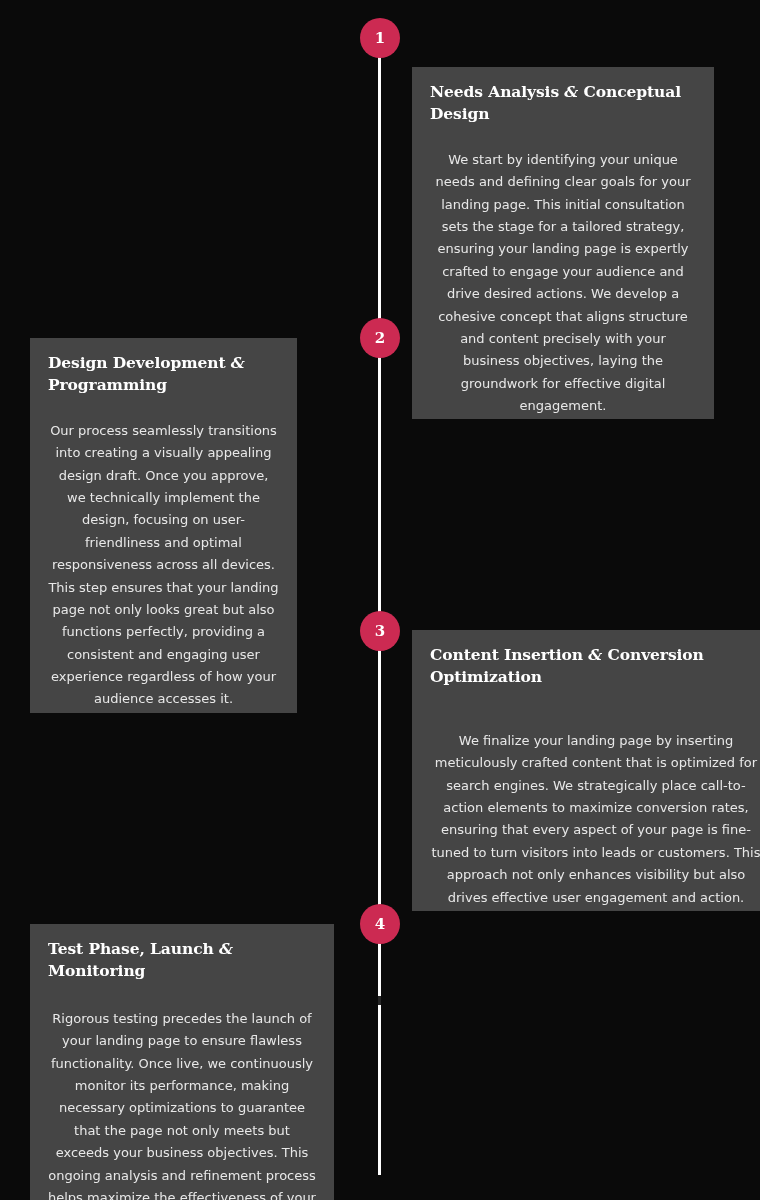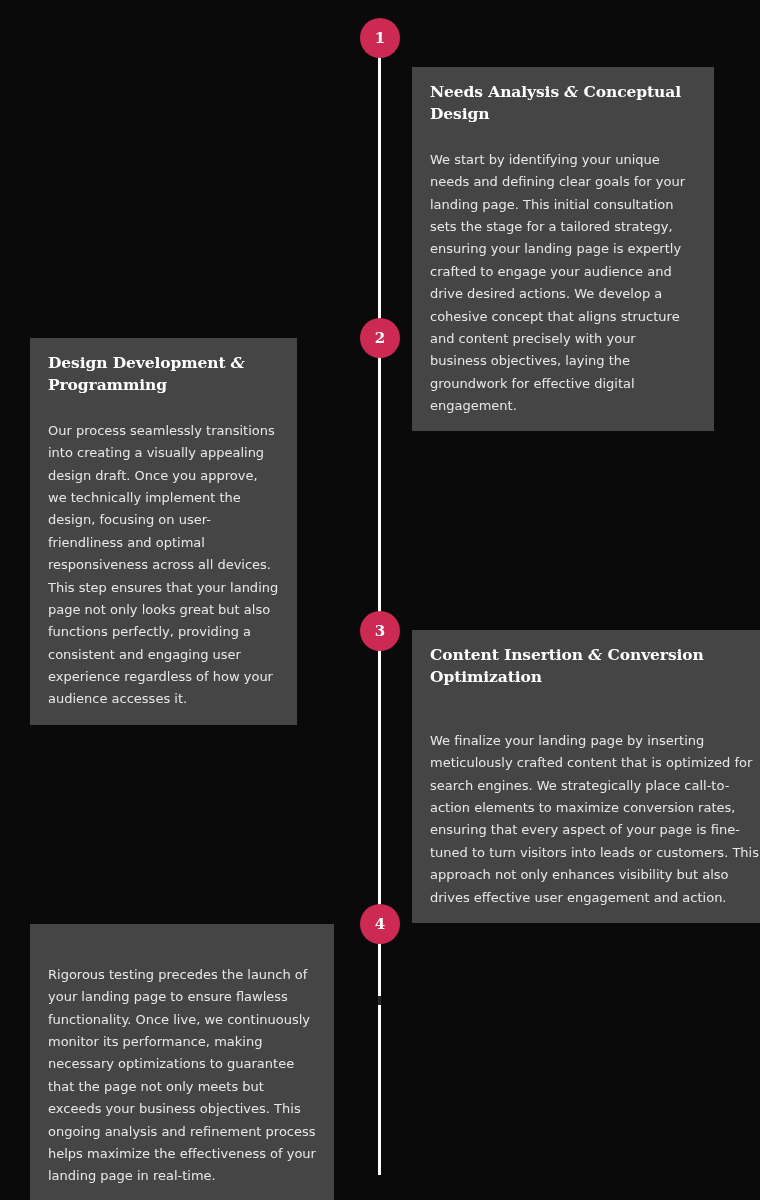--- a/index.html
+++ b/index.html
@@ -61,21 +61,21 @@
   }
   .badge-1 { top: 18px; }
   .badge-2 { top: 318px; }
   .badge-3 { top: 611px; }
   .badge-4 { top: 904px; }
 
   
   .card {
     position: absolute;
     background: #454545;
-    padding: 14px 18px 14px 18px;
+    padding: 14px 18px 2px 18px;
   }
   .card-right { left: 412px; }
   .card-left  { left: 30px; }
 
   .card-1 { top: 67px;  width: 302px; }
   .card-2 { top: 338px; width: 267px; }
   .card-3 { top: 630px; width: 368px; }
   .card-4 { top: 924px; width: 304px; }
 
   .card-title {
@@ -90,20 +90,21 @@
     font-family: "DejaVu Serif", serif;
     font-style: italic;
   }
 
   .card-body {
     margin-top: 24px;
     font-family: "DejaVu Sans", sans-serif;
     font-size: 13px;
     line-height: 1.72;
     color: #e8e8e8;
+    text-align: center;
   }
   .card-3 .card-body { margin-top: 42px; }
   .card-4 .card-body { margin-top: 26px; }
   .card-2 .card-body { margin-top: 24px; }
 </style>
 </head>
 <body>
 
 <div id="timeline-root">
 
@@ -131,16 +132,17 @@
   </div>
   <div class="card card-right card-3">
     <div class="card-title"><span>Content Insertion </span><span class="amp">&amp;</span><span> Conversion Optimization</span></div>
     <div class="card-body">We finalize your landing page by inserting meticulously crafted content that is optimized for search engines. We strategically place call-to-action elements to maximize conversion rates, ensuring that every aspect of your page is fine-tuned to turn visitors into leads or customers. This approach not only enhances visibility but also drives effective user engagement and action.</div>
   </div>
 
   <div class="badge badge-4">
     <span>4</span>
   </div>
   <div class="card card-left card-4">
+    <div class="card-title"><span>Test Phase, Launch </span><span class="amp">&amp;</span><span> Monitoring</span></div>
     <div class="card-body">Rigorous testing precedes the launch of your landing page to ensure flawless functionality. Once live, we continuously monitor its performance, making necessary optimizations to guarantee that the page not only meets but exceeds your business objectives. This ongoing analysis and refinement process helps maximize the effectiveness of your landing page in real-time.</div>
   </div>
 
 </div>
 
 </body></html>

